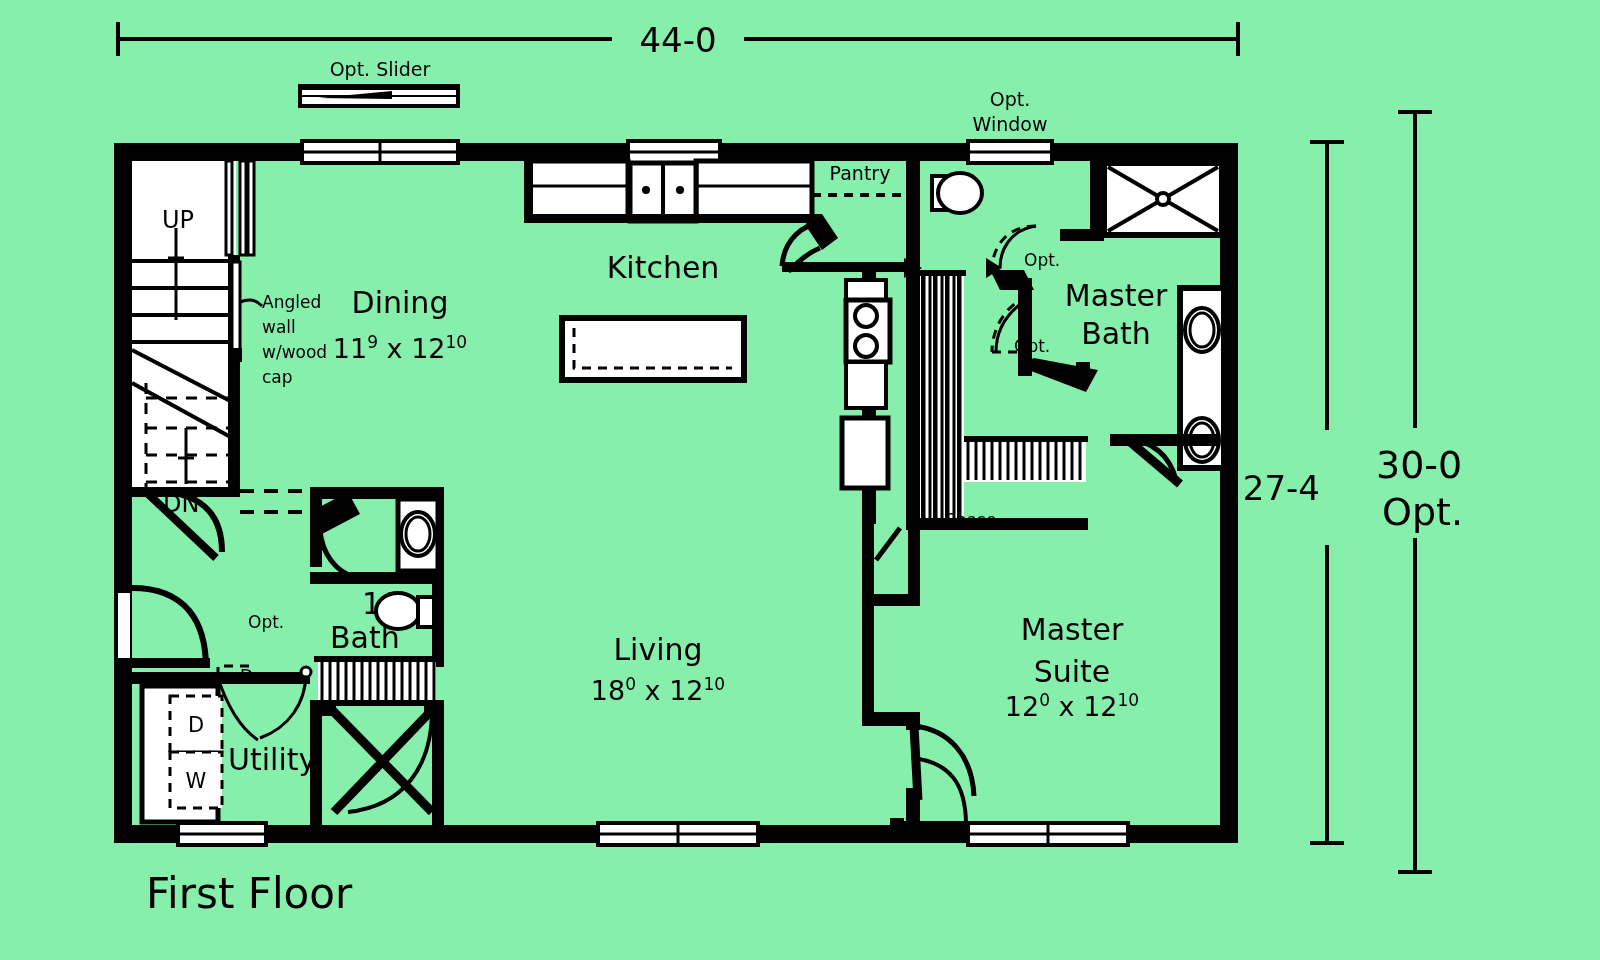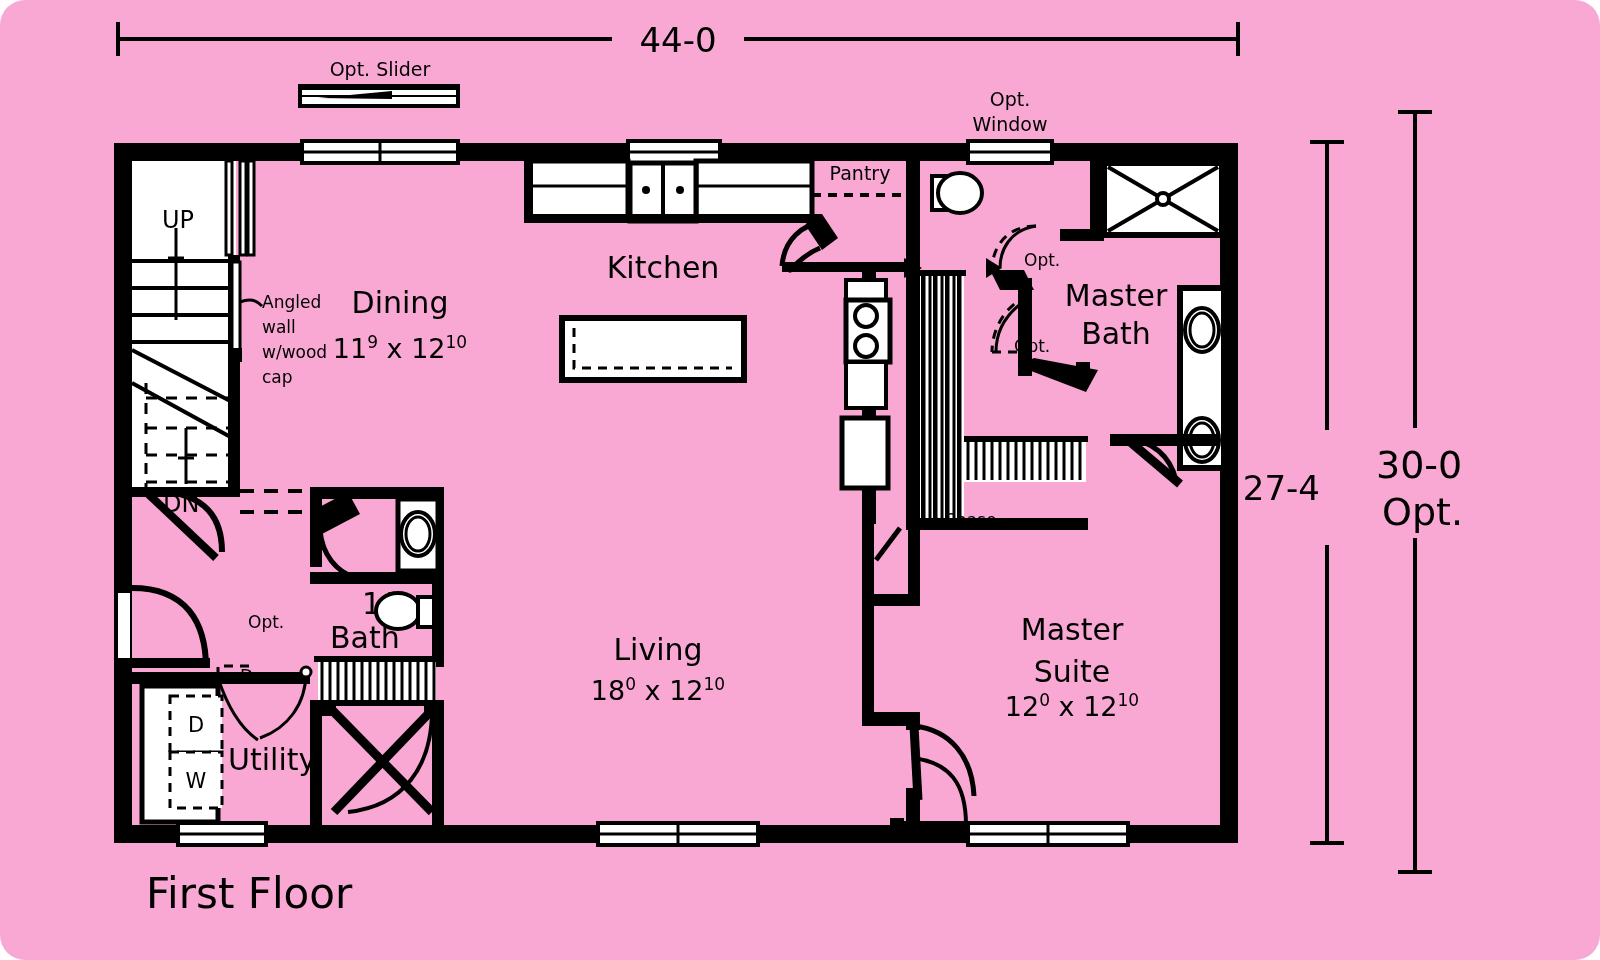--- a/index.html
+++ b/index.html
@@ -1,17 +1,17 @@
 <!DOCTYPE html>
 <html><head>
 <meta charset="utf-8">
 <style>
   html,body{margin:0;padding:0;background:#ffffff;}
   body{width:1600px;height:960px;overflow:hidden;font-family:"DejaVu Sans",sans-serif;}
-  #stage{position:relative;width:1600px;height:960px;background:#f9a8d4;border-radius:25px;}
+  #stage{position:relative;width:1600px;height:960px;background:#86efac;}
   svg#plan{position:absolute;left:0;top:0;width:1600px;height:960px;display:block;}
   .lbl{font-family:"DejaVu Sans",sans-serif;fill:#000;}
   .room-name{font-size:30px;}
   .room-dim{font-size:27px;}
   .hand{font-family:"DejaVu Sans",sans-serif;font-size:19px;fill:#000;}
   .hand-sm{font-family:"DejaVu Sans",sans-serif;font-size:17px;fill:#000;}
   .dimtxt{font-family:"DejaVu Sans",sans-serif;font-size:34px;fill:#000;}
   .dimtxt-big{font-family:"DejaVu Sans",sans-serif;font-size:38px;fill:#000;}
   .floorlbl{font-family:"DejaVu Sans",sans-serif;font-size:42px;fill:#000;}
   .sup{font-size:17px;}

